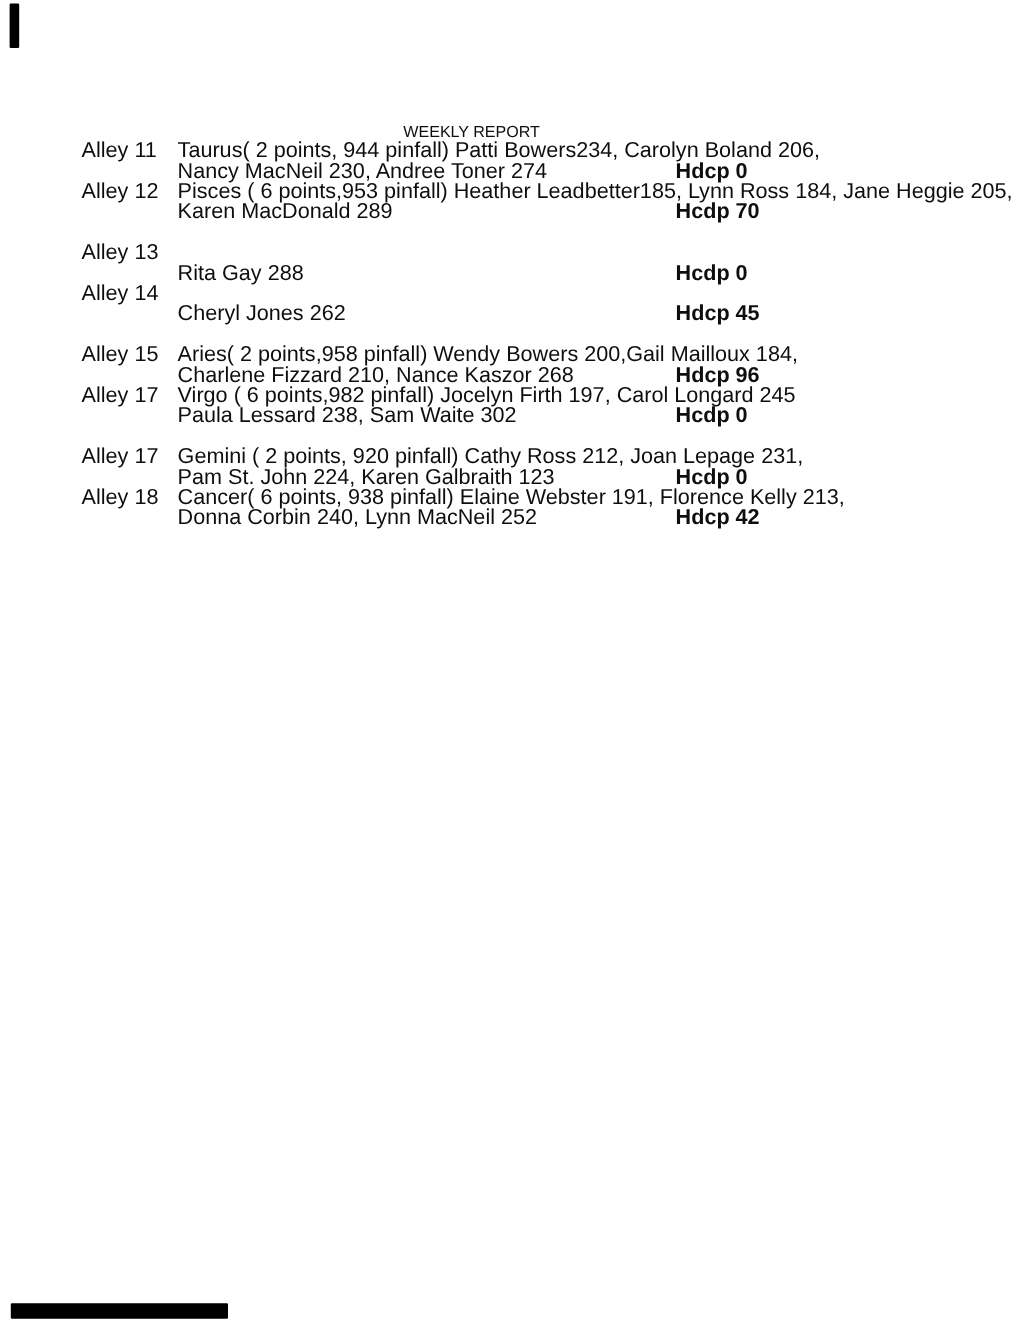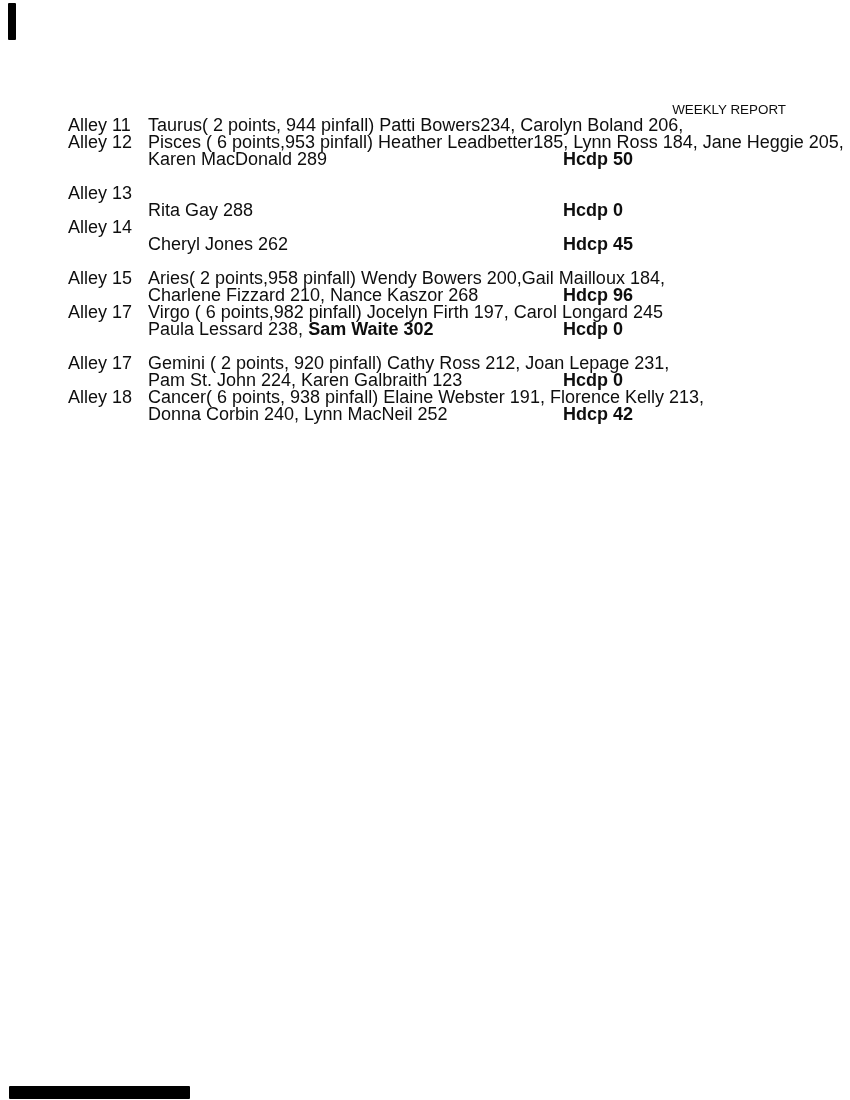--- a/index.html
+++ b/index.html
@@ -35,40 +35,39 @@
     position: absolute;
     top: 117px;
     left: 0;
     width: 100%;
     font-size: 18px;
   }
   .line {
     position: relative;
     height: 17px;
     line-height: 17px;
-    text-align: right;
   }
   .alley {
     position: absolute;
     left: 68px;
     white-space: pre;
   }
   .textwrap {
     position: absolute;
     left: 148px;
     white-space: pre;
   }
   .hdcp {
     position: absolute;
     left: 563px;
     font-weight: 700;
     white-space: pre;
   }
   .bold {
-    font-weight: 700;
+    font-weight: 400;
   }
   .spacer {
     height: 17px;
   }
   .artifact {
     position: absolute;
     background: #000000;
   }
   .artifact.top-left {
     left: 8px;
@@ -95,30 +94,34 @@
   <div class="header">
     <div class="line">WEEKLY REPORT</div>
   </div>
 
   <div class="content">
   <div class="entry">
     <div class="line">
       <span class="alley">Alley 11</span>
       <span class="textwrap t1">Taurus( 2 points, 944 pinfall) Patti Bowers234, Carolyn Boland 206,</span>
     </div>
+    <div class="line">
+      <span class="textwrap"><span class="t2">Nancy MacNeil 230, Andree Toner 274</span><span class="t2b bold"></span></span>
+      <span class="hdcp">Hdcp 0</span>
+    </div>
   </div>
 
   <div class="entry">
     <div class="line">
       <span class="alley">Alley 12</span>
       <span class="textwrap t1">Pisces ( 6 points,953 pinfall) Heather Leadbetter185, Lynn Ross 184, Jane Heggie 205,</span>
     </div>
     <div class="line">
       <span class="textwrap"><span class="t2">Karen MacDonald 289</span><span class="t2b bold"></span></span>
-      <span class="hdcp">Hcdp 50</span>
+      <span class="hdcp">Hcdp 70</span>
     </div>
   </div>
 <div class="spacer"></div>
   <div class="entry">
     <div class="line">
       <span class="alley">Alley 13</span>
     </div>
     <div class="line">
       <span class="textwrap"><span class="t2">Rita Gay 288</span><span class="t2b bold"></span></span>
       <span class="hdcp">Hcdp 0</span>

